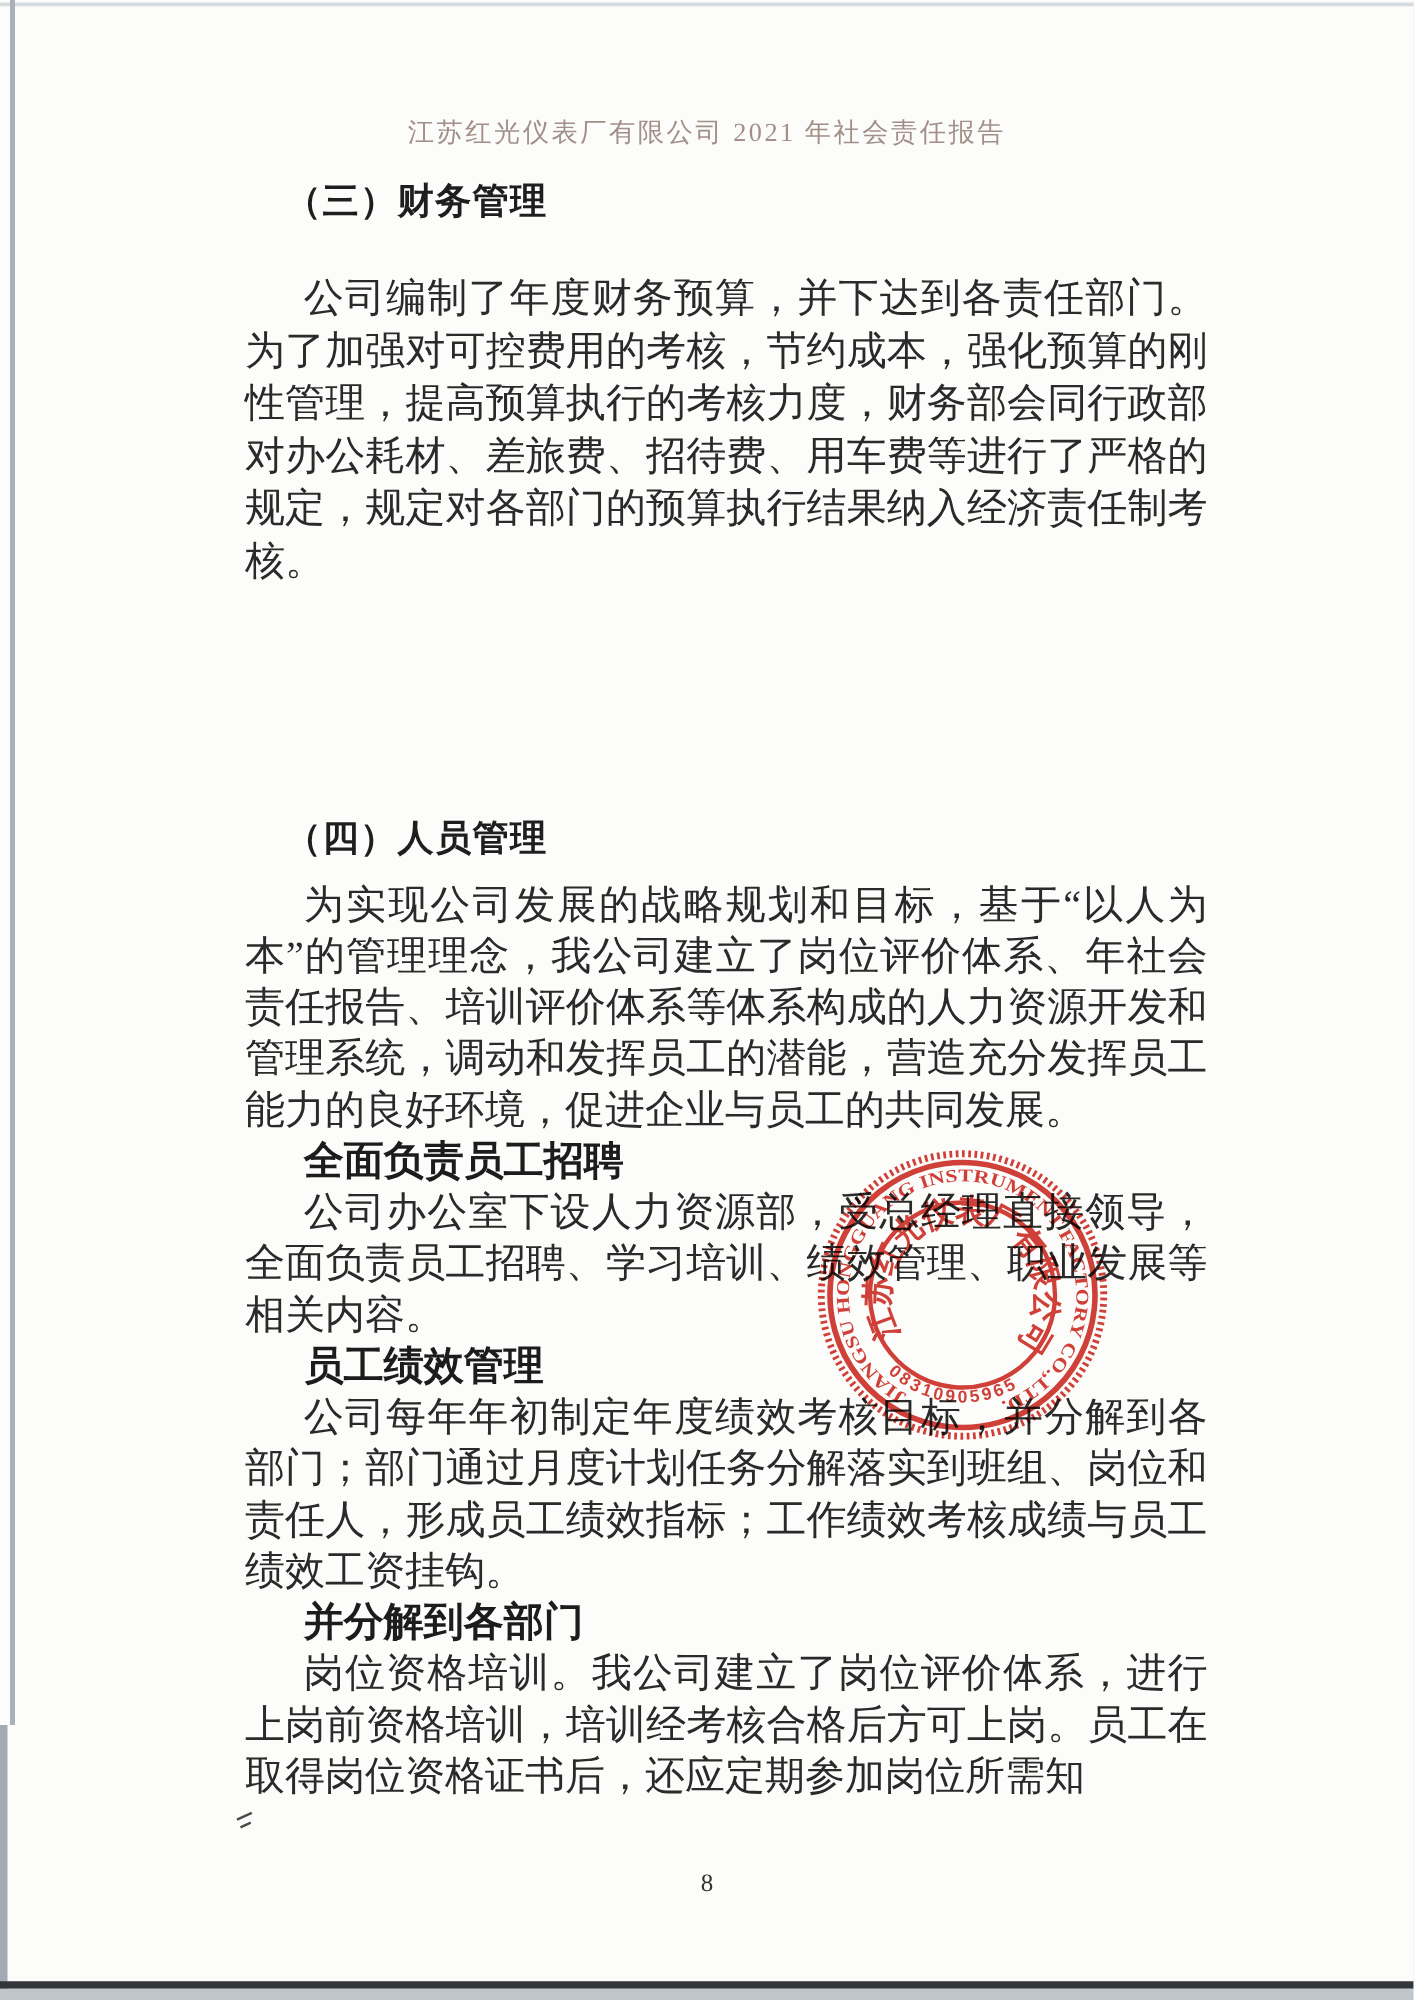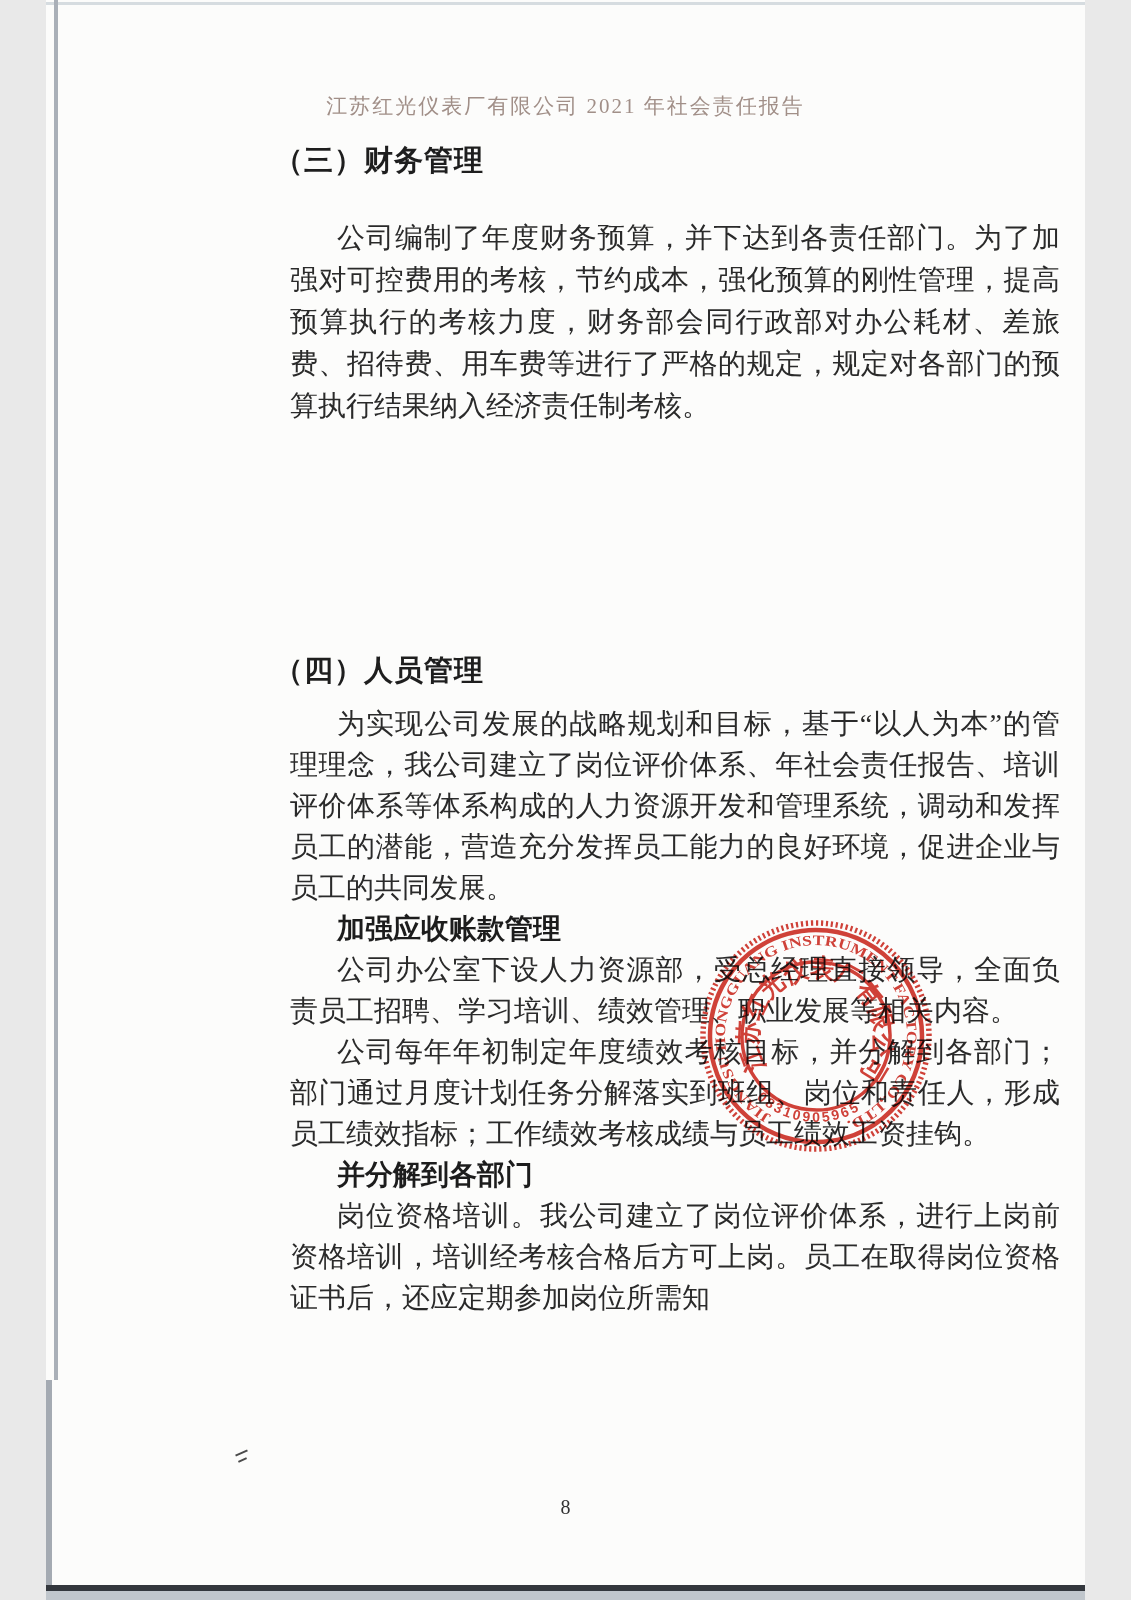--- a/index.html
+++ b/index.html
@@ -1,18 +1,18 @@
 <!DOCTYPE html>
 <html><head>
 <meta charset="utf-8">
 <style>
   html,body{margin:0;padding:0;background:#e9e9e9;}
   .page{
     position:relative;
-    width:1039px;height:1600px;
+    width:1131px;height:1600px;
     margin:0 auto;
     background:#fcfcfb;
     overflow:hidden;
     font-family:"Liberation Serif","DejaVu Serif",serif;
     color:#262626;
   }
   
   .edge-top{position:absolute;left:0;top:2px;width:100%;height:3px;background:#ccd3da;opacity:.8;}
   .edge-left-top{position:absolute;left:8px;top:0;width:4px;height:1380px;background:#aab0b8;}
   .edge-left-bottom{position:absolute;left:0;top:1380px;width:6px;height:220px;background:#a4aab2;}
@@ -32,21 +32,21 @@
   .sec-heading{
     position:absolute;left:206px;
     font-family:"Liberation Sans","DejaVu Sans",sans-serif;
     font-weight:bold;font-size:29px;letter-spacing:1px;color:#1e1e1e;
     white-space:nowrap;
     margin-left:22px;
   }
   .h-three{top:141px;}
   .h-four{top:651px;text-align:center;}
 
-  .flow{position:absolute;left:196px;width:770px;font-size:28px;color:#2a2a2a;margin-left:48px;}
+  .flow{position:absolute;left:196px;width:770px;font-size:32px;color:#2a2a2a;}
   .flow-a{top:217px;line-height:42px;}
   .flow-b{top:703px;line-height:41px;}
   .flow p{margin:0;text-indent:47px;text-align:justify;}
   .subhead{
     margin-top:6px;
     font-family:"Liberation Sans","DejaVu Sans",sans-serif;
     font-weight:bold;text-indent:47px;color:#1c1c1c;
   }
   .p-last{margin-top:6px;}
 
@@ -79,22 +79,23 @@
   <div class="doc-header">江苏红光仪表厂有限公司 2021 年社会责任报告</div>
 
   <div class="sec-heading h-three">（三）财务管理</div>
   <div class="flow flow-a">
     <p>公司编制了年度财务预算，并下达到各责任部门。为了加强对可控费用的考核，节约成本，强化预算的刚性管理，提高预算执行的考核力度，财务部会同行政部对办公耗材、差旅费、招待费、用车费等进行了严格的规定，规定对各部门的预算执行结果纳入经济责任制考核。</p>
   </div>
 
   <div class="sec-heading h-four">（四）人员管理</div>
   <div class="flow flow-b">
     <p>为实现公司发展的战略规划和目标，基于“以人为本”的管理理念，我公司建立了岗位评价体系、年社会责任报告、培训评价体系等体系构成的人力资源开发和管理系统，调动和发挥员工的潜能，营造充分发挥员工能力的良好环境，促进企业与员工的共同发展。</p>
-    <p class="subhead">加强应收账款管理</p>
+    <p class="subhead">全面负责员工招聘</p>
     <p>公司办公室下设人力资源部，受总经理直接领导，全面负责员工招聘、学习培训、绩效管理、职业发展等相关内容。</p>
+    <p class="subhead">员工绩效管理</p>
     <p>公司每年年初制定年度绩效考核目标，并分解到各部门；部门通过月度计划任务分解落实到班组、岗位和责任人，形成员工绩效指标；工作绩效考核成绩与员工绩效工资挂钩。</p>
     <p class="subhead">并分解到各部门</p>
     <p class="p-last">岗位资格培训。我公司建立了岗位评价体系，进行上岗前资格培训，培训经考核合格后方可上岗。员工在取得岗位资格证书后，还应定期参加岗位所需知</p>
   </div>
 
   <svg class="seal" viewBox="0 0 240 240" xmlns="http://www.w3.org/2000/svg">
     <defs>
       <path id="sealEn" d="M 84.4 203.8 A 91 91 0 1 1 155.6 203.8" fill="none"></path>
       <path id="sealCn" d="M 73.5 156.3 A 59 59 0 1 1 166.5 156.3" fill="none"></path>
       <path id="sealNum" d="M 54.1 175.3 A 86 86 0 0 0 185.9 175.3" fill="none"></path>

